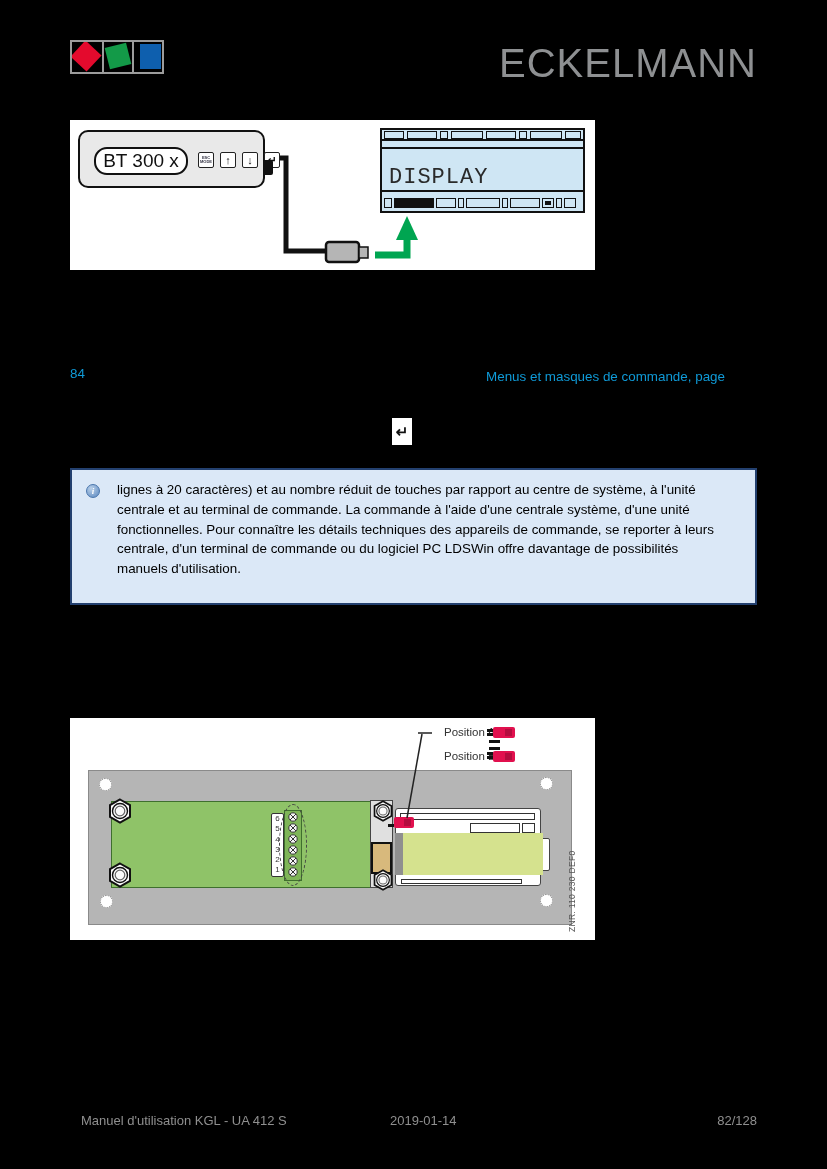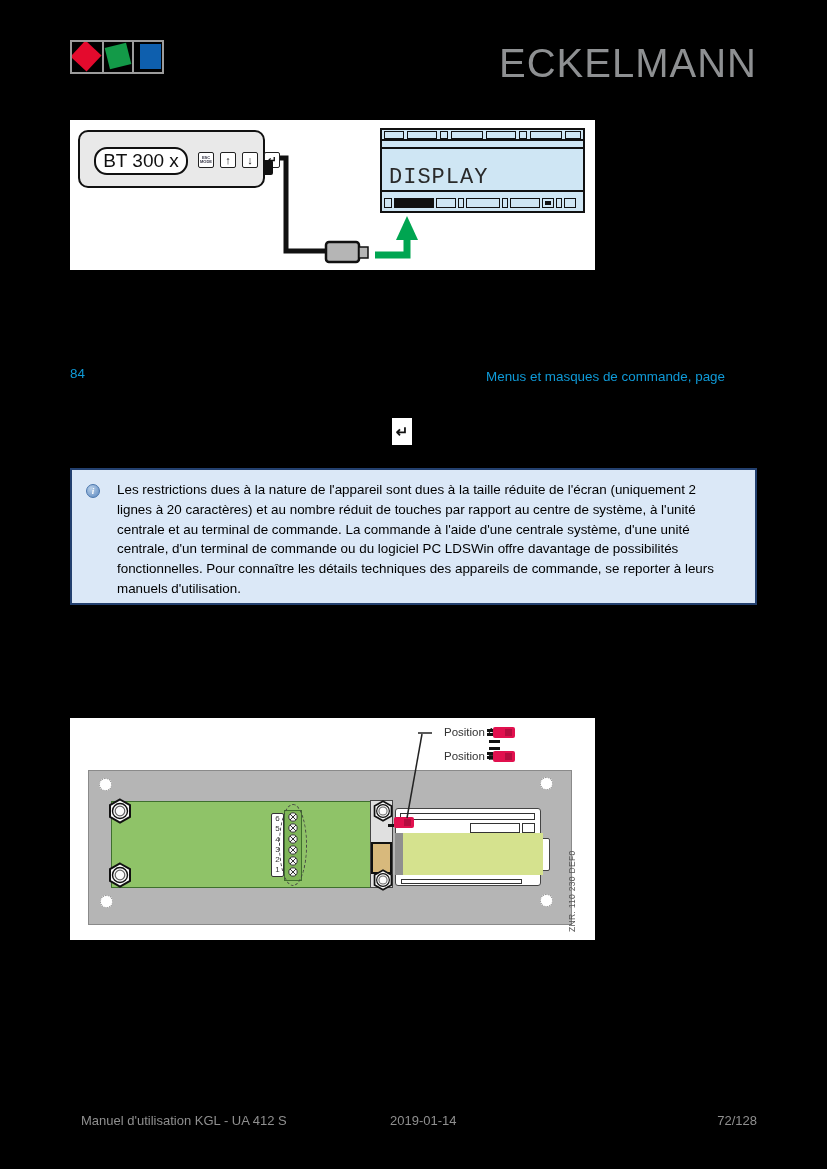--- a/index.html
+++ b/index.html
@@ -158,25 +158,24 @@
   </div>
 
   <div class="a lnk" style="right:102px; top:345px;margin-top:24px;">Menus et masques de commande, page</div>
   <div class="a lnk" style="left:70px; top:366px;">84</div>
 
   <div class="a enterkey">↵</div>
 
   <div class="a note">
     <div class="note-icon">i</div>
     <div class="note-text">
-      <div>Les restrictions dues à la nature de l'appareil sont dues à la taille réduite de l'écran (uniquement 2</div>
       <div>lignes à 20 caractères) et au nombre réduit de touches par rapport au centre de système, à l'unité</div>
       <div>centrale et au terminal de commande. La commande à l'aide d'une centrale système, d'une unité</div>
+      <div>fonctionnelles. Pour connaître les détails techniques des appareils de commande, se reporter à leurs</div>
       <div>centrale, d'un terminal de commande ou du logiciel PC LDSWin offre davantage de possibilités</div>
-      <div>fonctionnelles. Pour connaître les détails techniques des appareils de commande, se reporter à leurs</div>
       <div>manuels d'utilisation.</div>
     </div>
   </div>
 
   <div class="a d2">
     <div class="panel"></div>
     <div class="hole" style="left:29px;top:60px"></div>
     <div class="hole" style="left:470px;top:59px"></div>
     <div class="hole" style="left:30px;top:177px"></div>
     <div class="hole" style="left:470px;top:176px"></div>
@@ -265,15 +264,15 @@
     <div class="fpin" style="left:419px;top:29px"></div>
     <div class="tick" style="left:417px;top:34px"></div>
     <div class="tick" style="left:417px;top:38px"></div>
     <div class="jmp" style="left:423px;top:33px"></div>
 
     <div class="znr">ZNR. 110 230 DEF0</div>
   </div>
 
   <div class="a foot" style="left:81px">Manuel d'utilisation KGL - UA 412 S</div>
   <div class="a foot" style="left:390px">2019-01-14</div>
-  <div class="a foot" style="right:70px">72/128</div>
+  <div class="a foot" style="right:70px">82/128</div>
 
 </div>
 
 </body></html>

